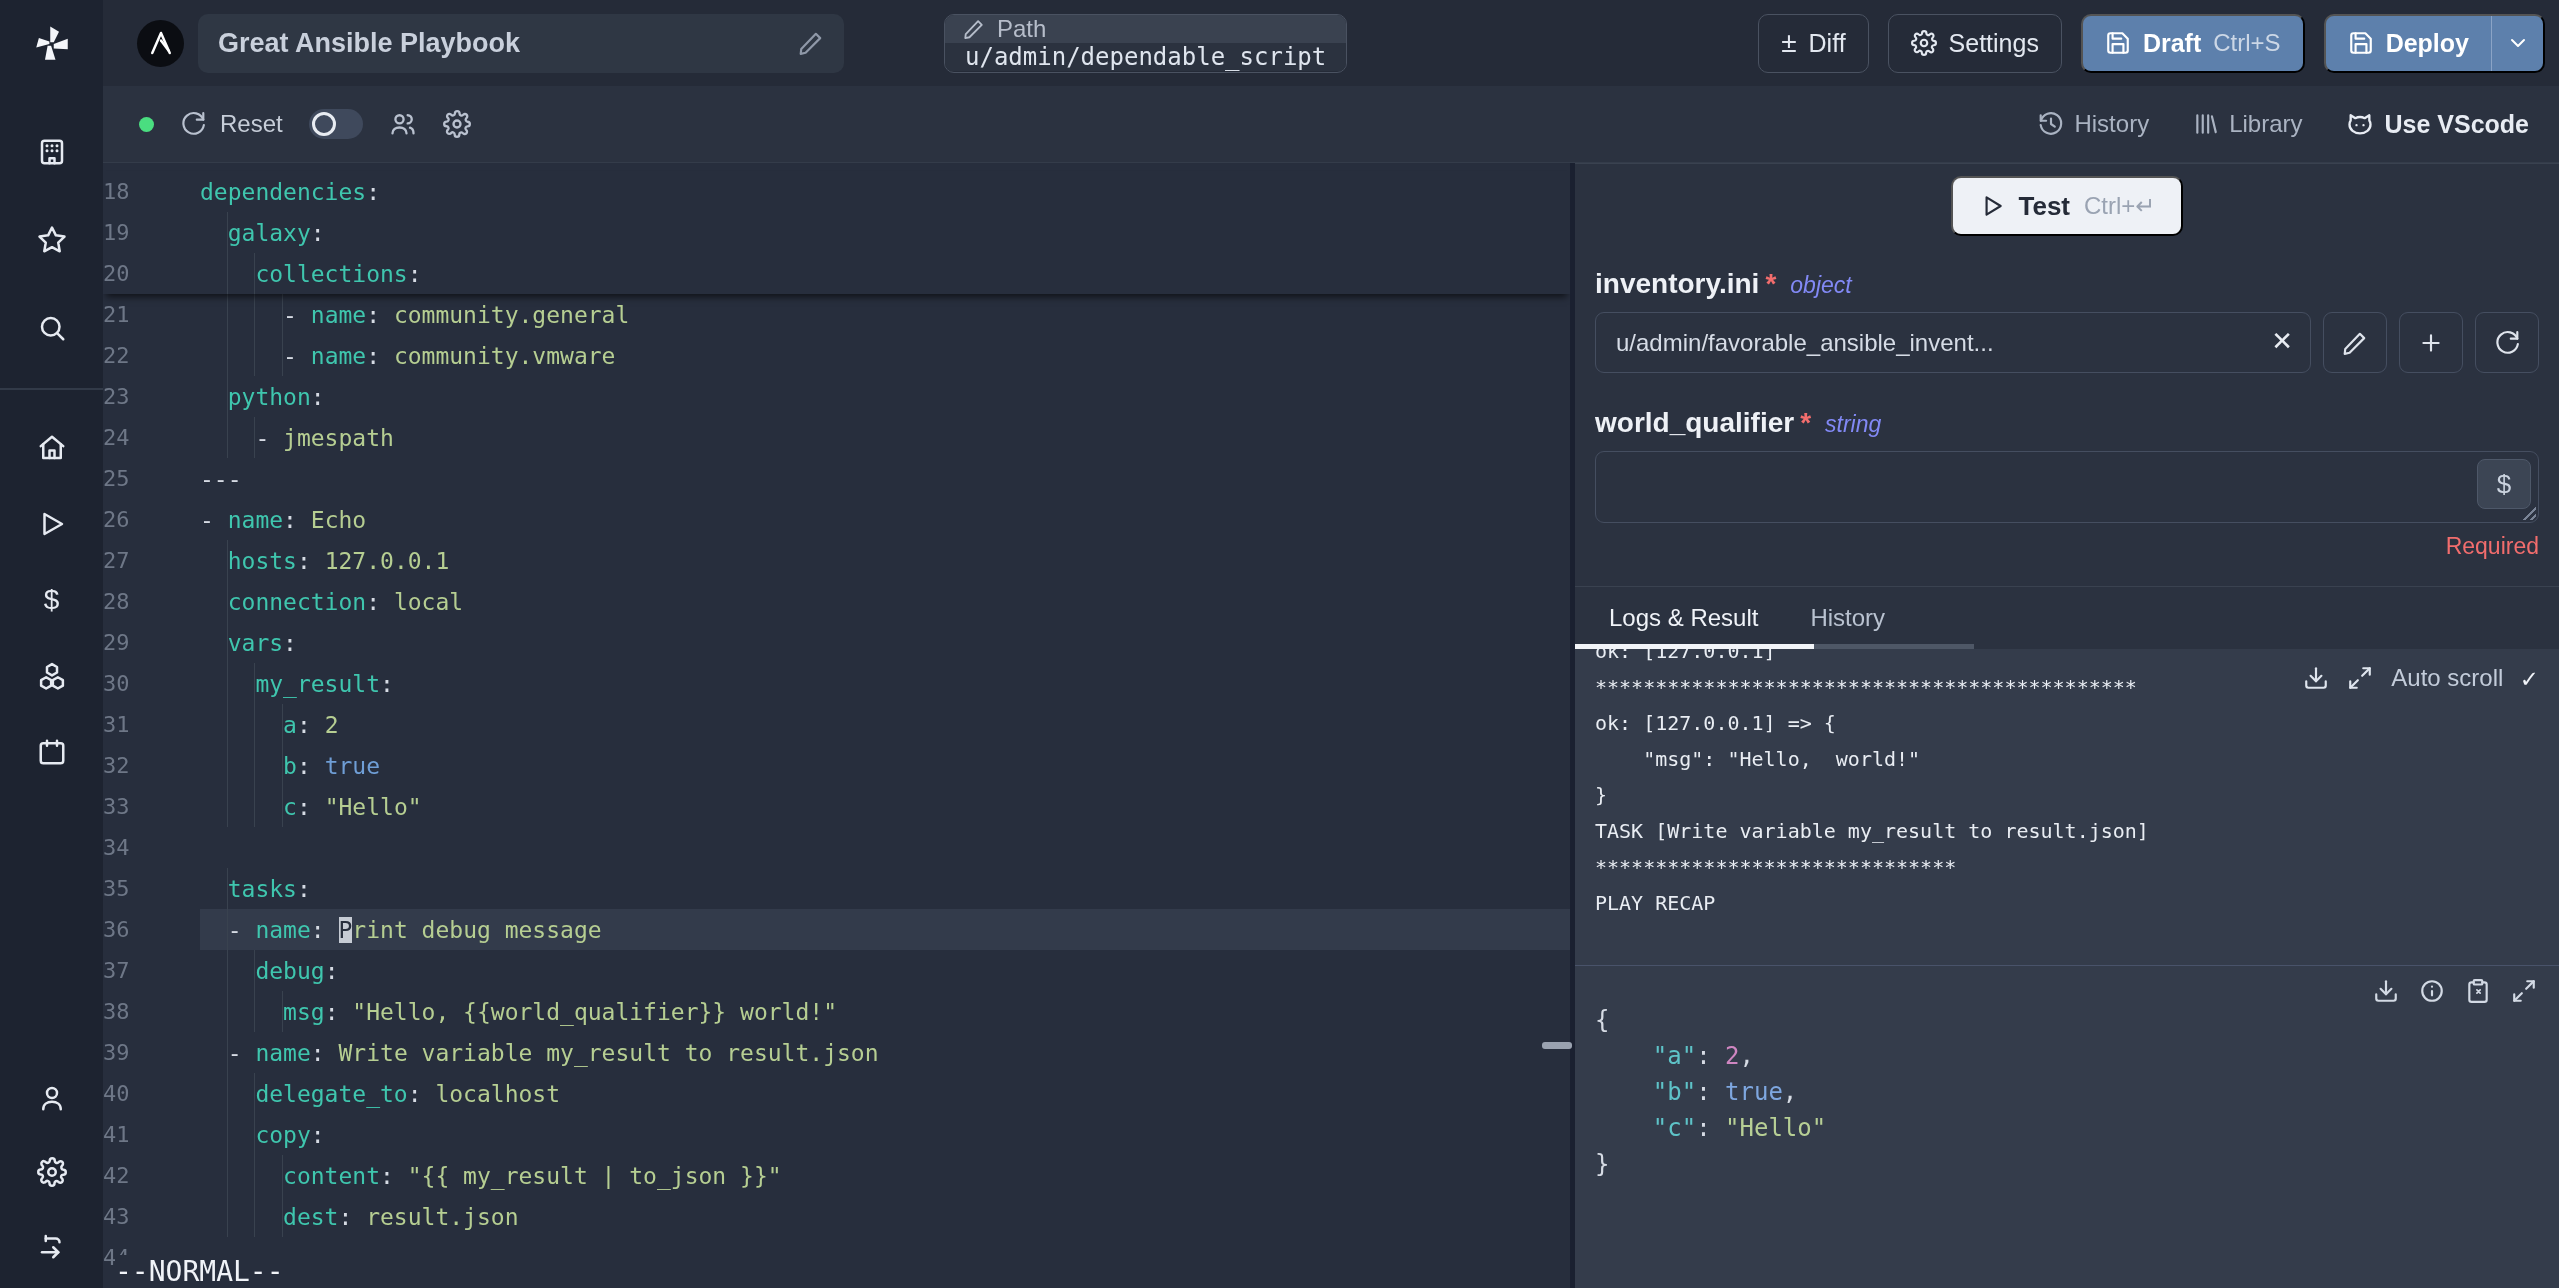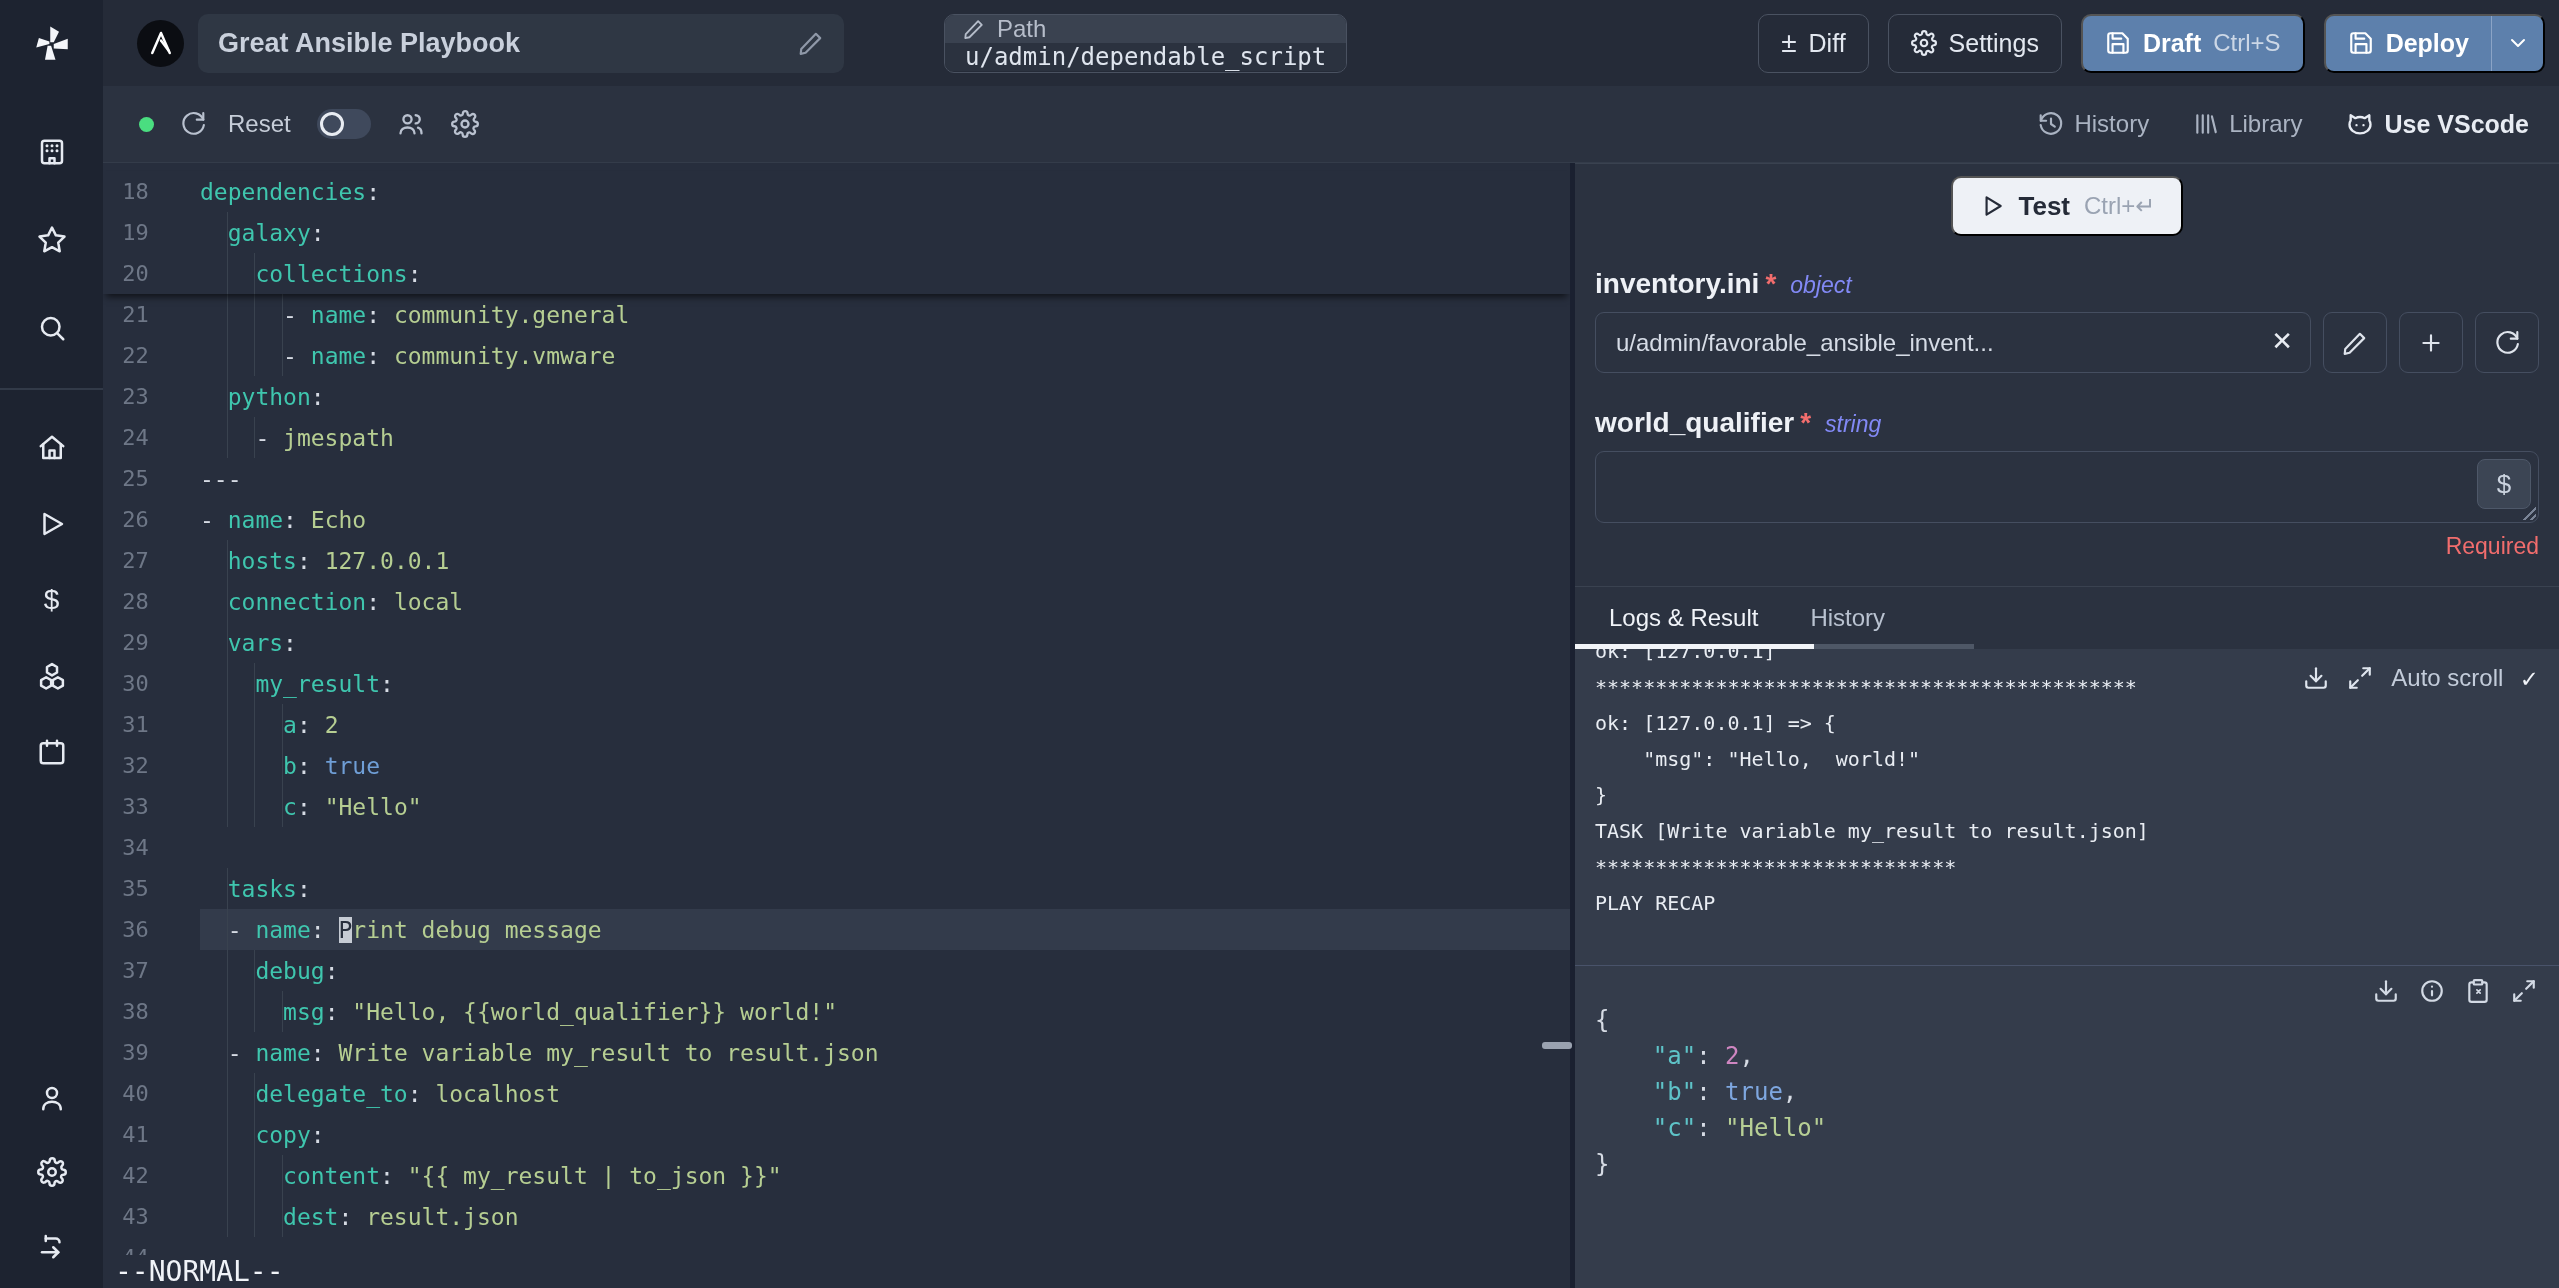--- a/index.html
+++ b/index.html
@@ -34,35 +34,35 @@
   .tb-btn { height:59px; border:1px solid #4a5261; border-radius:10px; background:transparent; color:#e3e8f0; display:flex; align-items:center; gap:12px; padding:0 22px; font-size:25px; font-weight:500; margin-left:19px; cursor:pointer; }
   .tb-btn .pm { font-size:28px; line-height:1; }
   .blue-btn { height:59px; border-radius:10px; background:#5d80ac; color:#fff; display:flex; align-items:center; margin-left:19px; overflow:hidden; cursor:pointer; }
   .blue-main { display:flex; align-items:center; gap:12px; padding:0 22px; font-size:25px; font-weight:700; }
   .blue-kbd { color:#ccd7e6; font-weight:400; font-size:24px; }
   .blue-chev { width:52px; align-self:stretch; display:flex; align-items:center; justify-content:center; border-left:1px solid rgba(225,232,245,.35); }
 
   
   .toolbar { height:77px; background:#2b3240; border-bottom:1px solid #343c4a; display:flex; align-items:center; padding:0 30px 0 36px; gap:26px; flex:none; }
   .dot { width:15px; height:15px; border-radius:50%; background:#4ade80; }
-  .tl-group { display:flex; align-items:center; gap:22px; color:#c6cdd8; font-size:24px; cursor:pointer; }
+  .tl-group { display:flex; align-items:center; gap:14px; color:#c6cdd8; font-size:24px; cursor:pointer; }
   .tl-icon { color:#b9c1cf; }
   .toggle { width:54px; height:30px; border-radius:15px; background:#3f495c; position:relative; cursor:pointer; }
   .toggle-knob { position:absolute; left:3px; top:3px; width:24px; height:24px; border-radius:50%; border:3px solid #e8ecf2; }
   .tr-group { display:flex; align-items:center; gap:10px; color:#aab3c2; font-size:24px; cursor:pointer; }
   .tr-right { margin-left:auto; display:flex; align-items:center; gap:44px; }
   .vscode { color:#e8ecf3; font-weight:600; font-size:25px; }
 
   
   .content { flex:1; display:flex; min-height:0; }
 
   
   .editor { width:1467px; flex:none; background:#272e3d; position:relative; overflow:hidden; padding-top:8px; font-family:"DejaVu Sans Mono", monospace; }
   .line { display:flex; height:41px; align-items:center; font-size:23px; }
-  .num { width:97px; flex:none; text-align:center; padding-right:32px; color:#6e7787; font-size:22px; }
+  .num { width:97px; flex:none; text-align:left; padding-right:32px; color:#6e7787; font-size:22px; }
   .codeseg { flex:1; white-space:pre; display:flex; align-items:center; align-self:stretch; }
   .line.cl .codeseg { background:#333b4b; }
   .ind { display:inline-block; align-self:stretch; flex:none;
     background:repeating-linear-gradient(to right, transparent 0, transparent calc(2ch - 1px), #39424f calc(2ch - 1px), #39424f 2ch); }
   .tok-k { color:#3fc6ae; }
   .tok-v { color:#b6ce92; }
   .tok-b { color:#6f9ed6; }
   .tok-p { color:#d6dbe4; }
   .tok-cur { background:#c6cbd4; color:#272e3d; }
   .sticky { position:relative; z-index:2; background:#272e3d; box-shadow:0 6px 7px -3px rgba(0,0,0,.6); }

